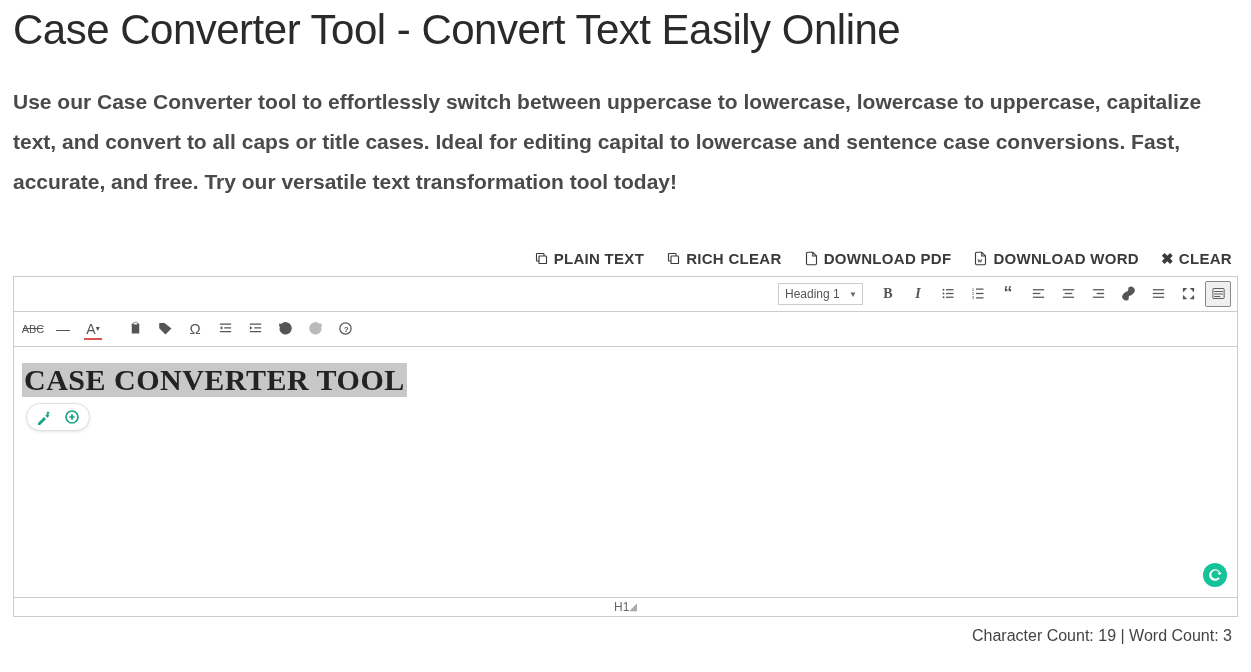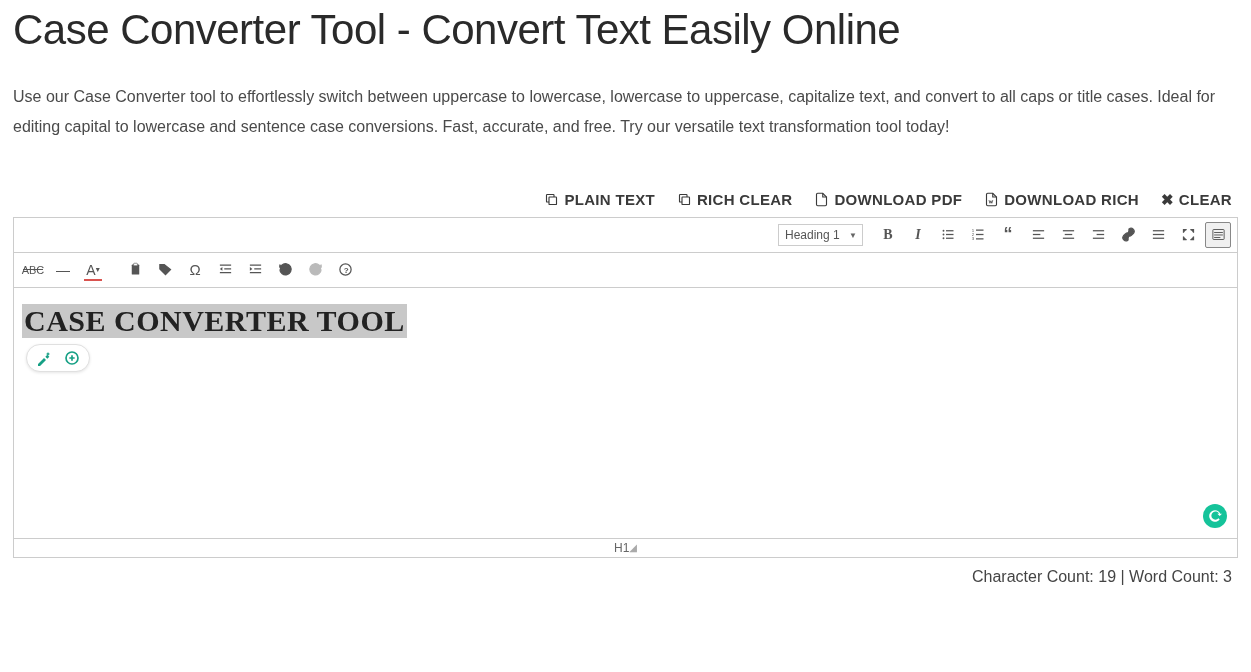--- a/index.html
+++ b/index.html
@@ -1,19 +1,19 @@
 <!DOCTYPE html>
 <html><head>
 <meta charset="utf-8">
 <style>
 * { box-sizing: border-box; margin: 0; padding: 0; }
 body { font-family: -apple-system, BlinkMacSystemFont, "Segoe UI", Arial, sans-serif; background: #fff; color: #333; width: 1251px; }
 .container { padding: 0 13px; }
 h1.page-title { font-size: 42px; font-weight: 500; color: #2a2a2a; margin-bottom: 28px; margin-top: 6px; letter-spacing: -0.5px; }
-p.page-desc { font-size: 16px; line-height: 1.9; color: #4a4a4a; margin-bottom: 48px; }
+p.page-desc { font-size: 21px; line-height: 1.9; color: #4a4a4a; margin-bottom: 48px; font-weight: bold; }
 .action-bar { display: flex; justify-content: flex-end; gap: 22px; margin-bottom: 8px; padding-right: 6px; }
 .action-btn { display: inline-flex; align-items: center; gap: 5px; font-size: 15px; font-weight: 700; color: #3a3a3a; background: none; border: none; cursor: pointer; letter-spacing: 0.3px; text-align: center; }
 .action-btn svg { width: 15px; height: 15px; fill: none; stroke: #3a3a3a; stroke-width: 1.8; }
 .action-btn .x-icon { font-size: 15px; font-weight: 900; }
 .editor { border: 1px solid #ccc; background: #fff; }
 .toolbar { border-bottom: 1px solid #ccc; padding: 4px 6px; display: flex; flex-wrap: wrap; align-items: center; gap: 4px; justify-content: flex-end; }
 .tb-select { font-size: 12px; padding: 3px 22px 3px 6px; border: 1px solid #ccc; background: #fff; appearance: none; position: relative; color: #555; }
 .select-wrap { position: relative; display: inline-block; margin-right: 8px; }
 .select-wrap::after { content: "▼"; font-size: 8px; color: #666; position: absolute; right: 6px; top: 50%; transform: translateY(-50%); pointer-events: none; }
 .tb-btn { width: 26px; height: 26px; display: inline-flex; align-items: center; justify-content: center; background: none; border: none; cursor: pointer; color: #555; font-size: 14px; border-radius: 2px; }
@@ -63,21 +63,21 @@
           <path d="M14 2v6h6"></path>
         </svg>
       <span>DOWNLOAD PDF</span>
     </button>
     <button class="action-btn">
       <svg viewBox="0 0 24 24">
           <path d="M14 2H6a2 2 0 0 0-2 2v16a2 2 0 0 0 2 2h12a2 2 0 0 0 2-2V8z"></path>
           <path d="M14 2v6h6"></path>
           <path d="M8 13l1.5 5 1.5-4 1.5 4 1.5-5" stroke-width="1.2"></path>
         </svg>
-      <span>DOWNLOAD RICH</span>
+      <span>DOWNLOAD WORD</span>
     </button>
     <button class="action-btn">
       <span class="x-icon">✖</span>
       <span>CLEAR</span>
     </button>
   </div>
 
   <div class="editor">
     <div class="toolbar">
       <span class="select-wrap">

